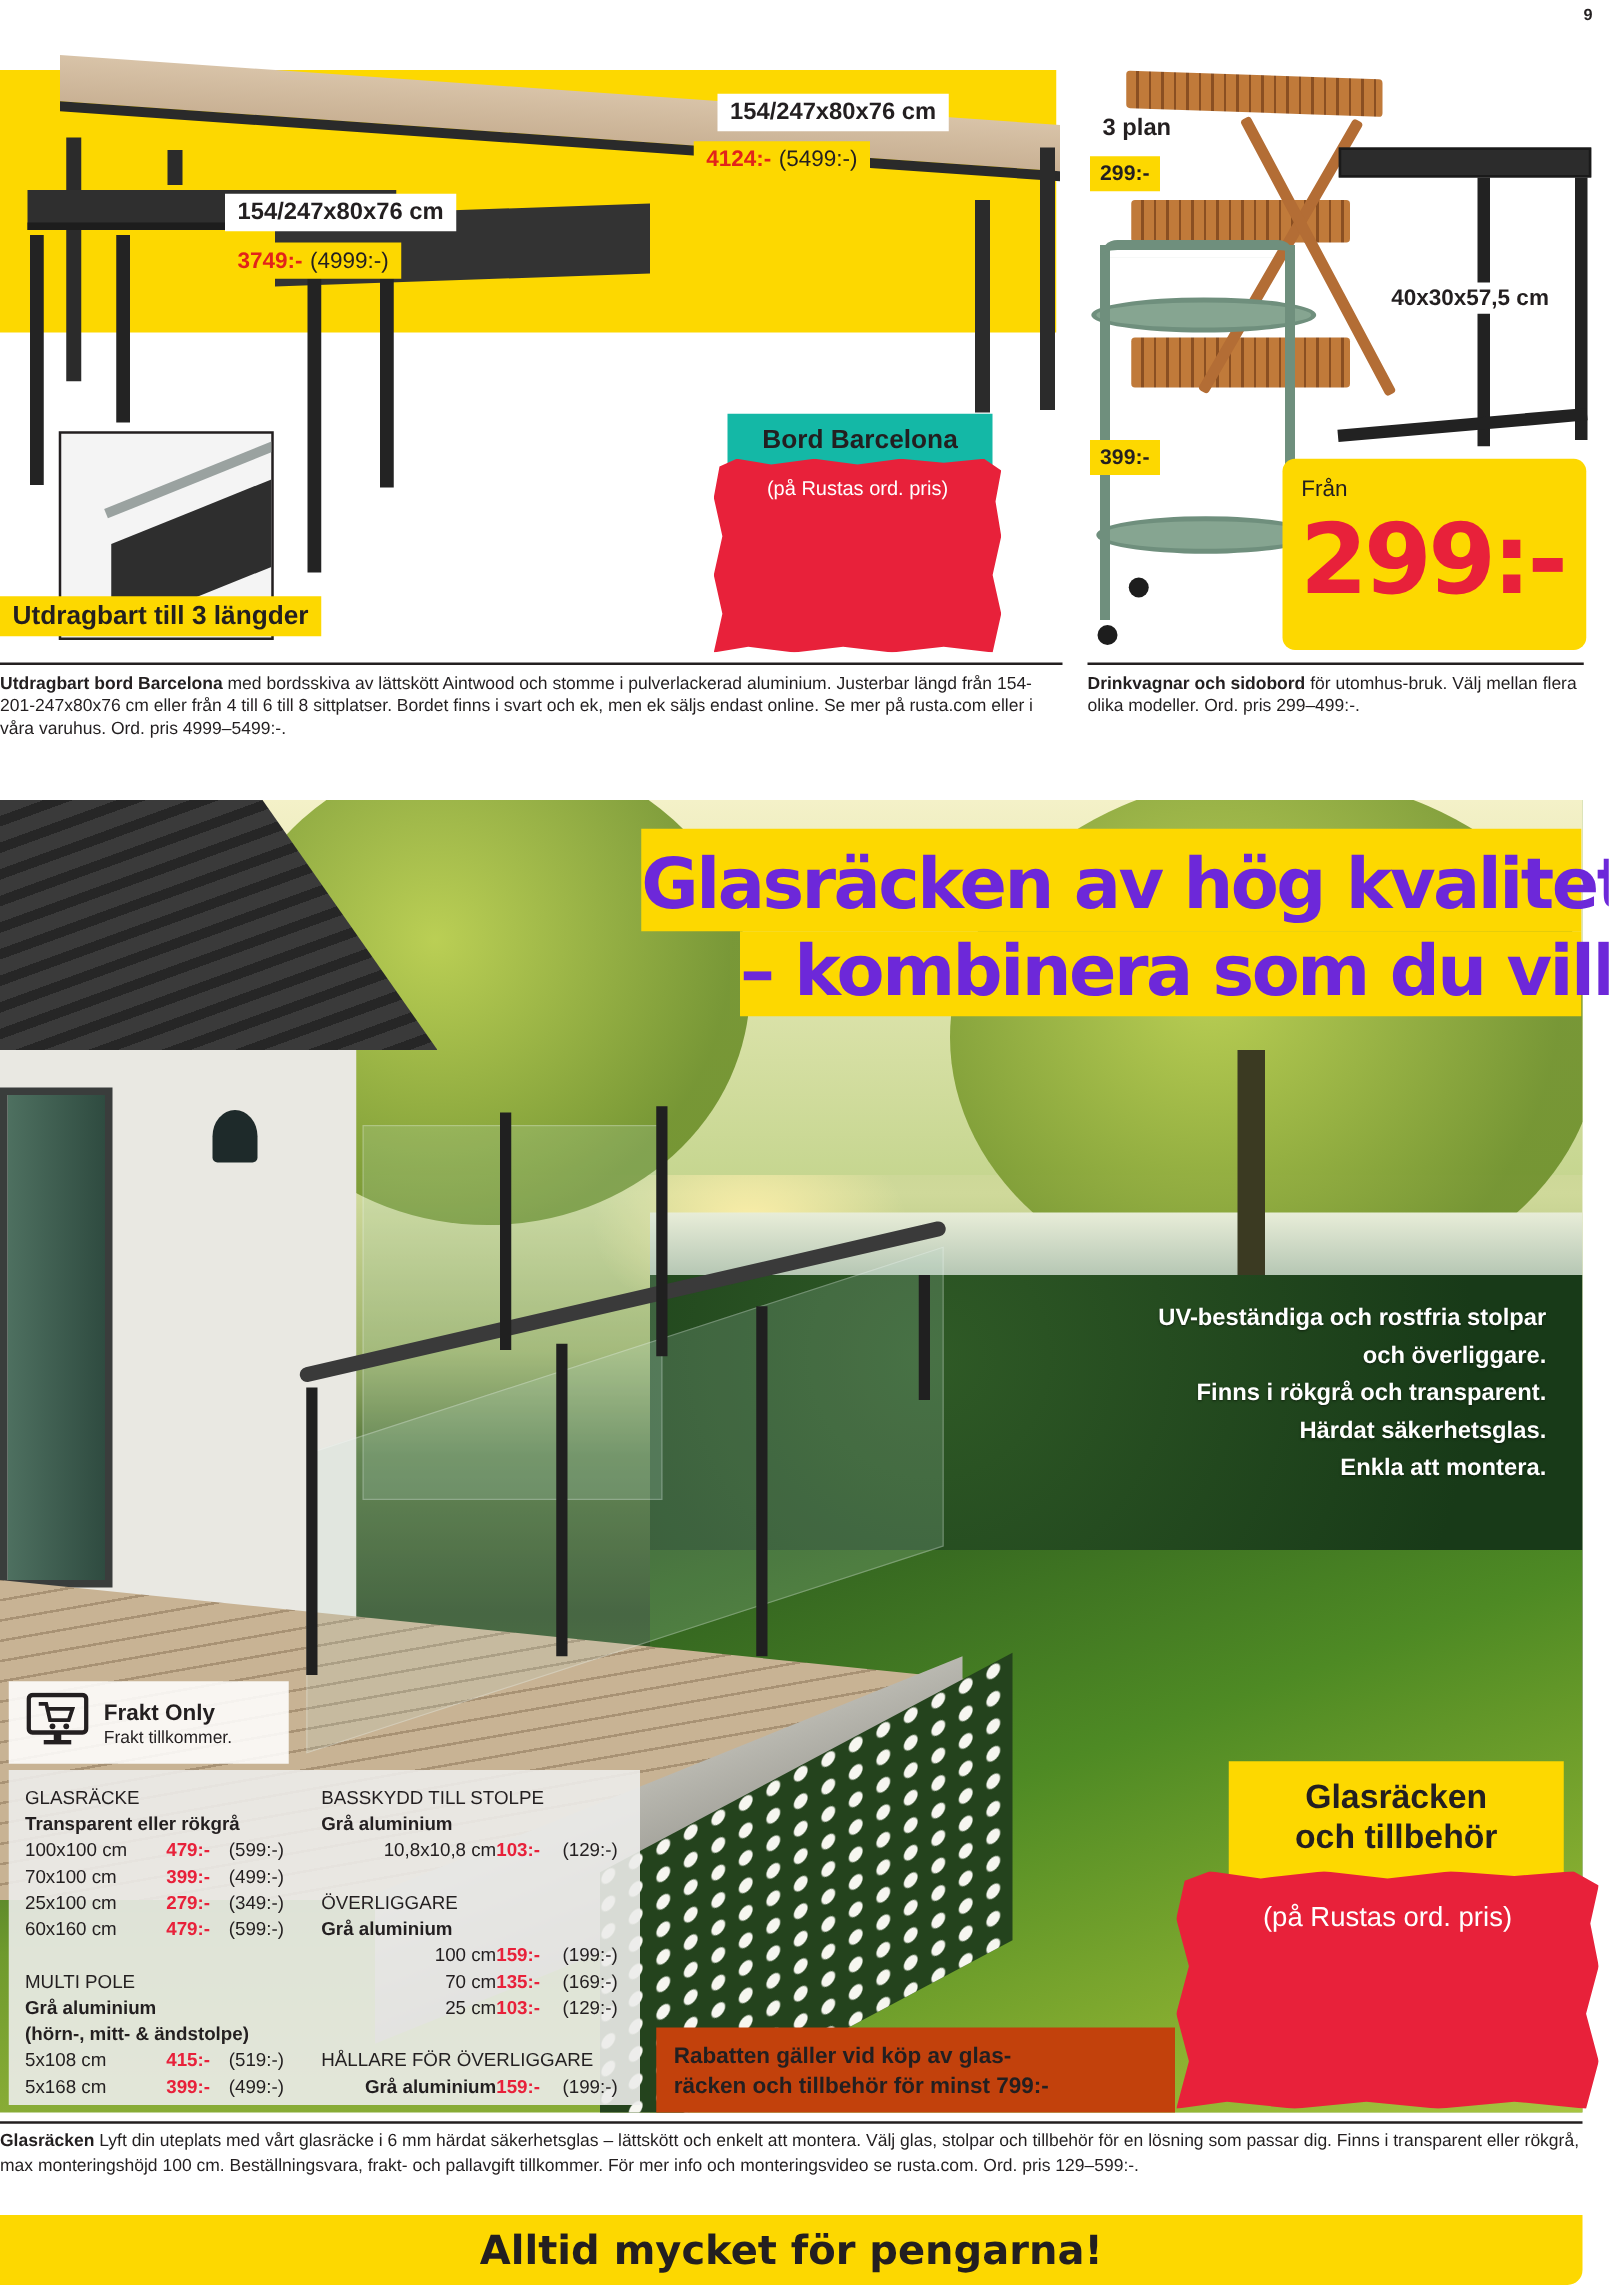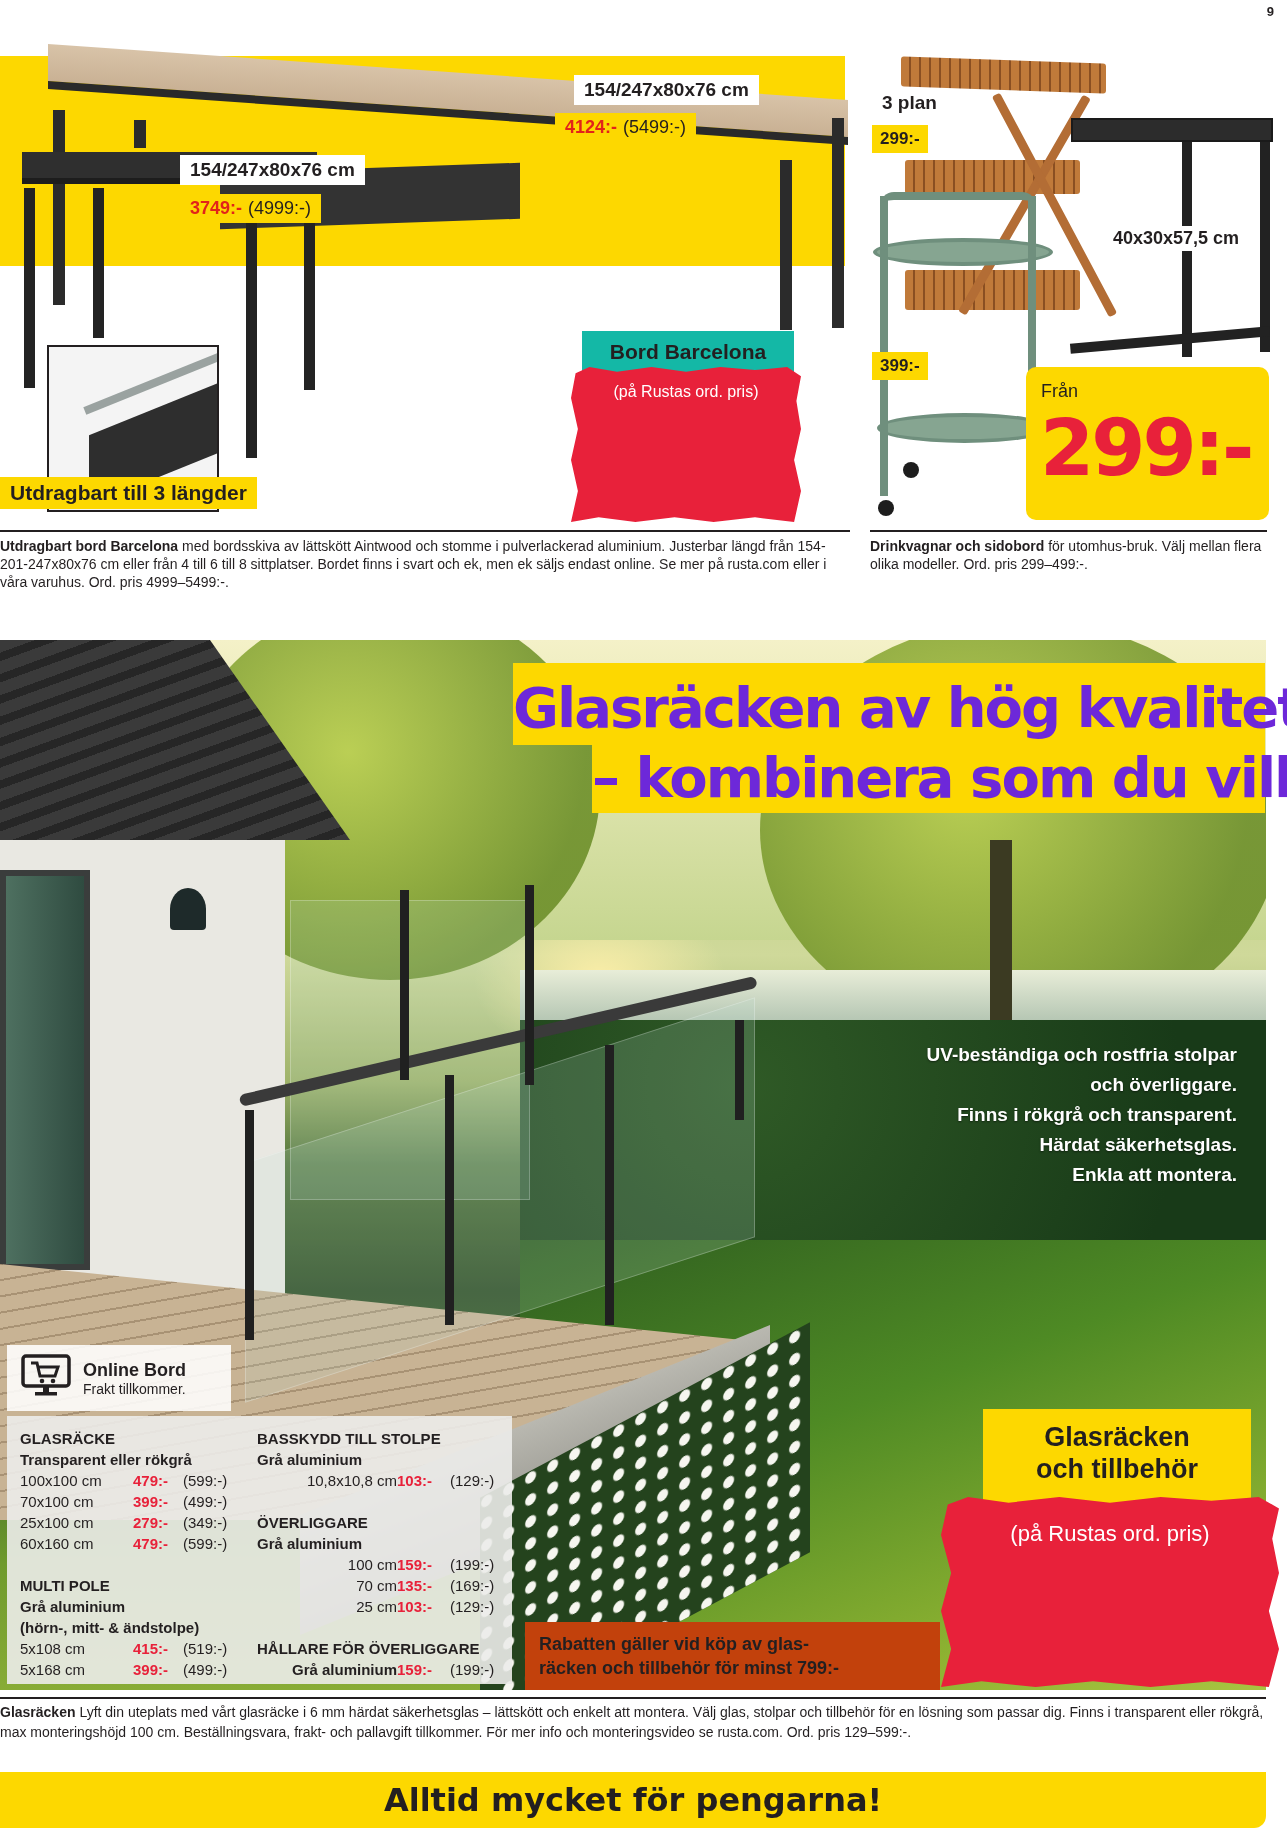--- a/index.html
+++ b/index.html
@@ -81,21 +81,21 @@
   .hero-bullets { right: 50px; top: 1040px; text-align: right; color: #fff; font-weight: bold; font-size: 19px; line-height: 30px; text-shadow: 0 1px 2px rgba(0,0,0,0.5); }
 
   
   .online-box { left: 7px; top: 1345px; width: 224px; height: 66px; background: rgba(255,255,255,0.88); display: flex; align-items: center; padding-left: 14px; gap: 12px; }
   .online-title { font-weight: bold; font-size: 18px; }
   .online-sub { font-size: 14px; }
   .price-panel { left: 7px; top: 1416px; width: 505px; height: 268px; background: rgba(236,236,234,0.9); padding: 10px 13px; font-size: 15px; line-height: 21px; }
   .pcol { position: absolute; top: 12px; }
   .pcol.left { left: 13px; width: 230px; }
   .pcol.right { left: 250px; width: 250px; }
-  .phead { font-weight: bold; font-size: 15px; text-transform: none; }
+  .phead { font-weight: normal; font-size: 15px; text-transform: none; }
   .psub { font-weight: bold; }
   .prow { display: flex; white-space: nowrap; }
   .prow .sz { width: 113px; }
   .pcol.right .prow .sz { width: 140px; text-align: right; }
   .prow .pr { color: #e8213a; font-weight: bold; width: 50px; }
   .pcol.right .prow .pr { width: 53px; }
   .gap { height: 21px; }
 
   
   .promo-head2 { left: 983px; top: 1409px; width: 268px; height: 96px; background: #fdd800; font-weight: bold; font-size: 27px; line-height: 32px; text-align: center; padding-top: 12px; }
@@ -249,21 +249,21 @@
     <svg width="50" height="44" viewBox="0 0 50 44">
       <rect x="2" y="2" width="46" height="30" rx="3" fill="none" stroke="#231f20" stroke-width="3.5"></rect>
       <rect x="22" y="32" width="6" height="6" fill="#231f20"></rect>
       <rect x="14" y="38" width="22" height="3.5" fill="#231f20"></rect>
       <path d="M10 9 h6 l3 13 h15 l3 -9 h-19" fill="none" stroke="#231f20" stroke-width="3"></path>
       <circle cx="21" cy="27" r="2.3" fill="#231f20"></circle>
       <circle cx="32" cy="27" r="2.3" fill="#231f20"></circle>
     </svg>
   </span>
   <div>
-    <div class="online-title">Online Bord</div>
+    <div class="online-title">Frakt Only</div>
     <div class="online-sub">Frakt tillkommer.</div>
   </div>
 </div>
 
 <div class="abs price-panel">
   <div class="pcol left">
     <div class="phead">GLASRÄCKE</div>
     <div class="psub">Transparent eller rökgrå</div>
     <div class="prow">
         <span class="sz">100x100 cm</span>

